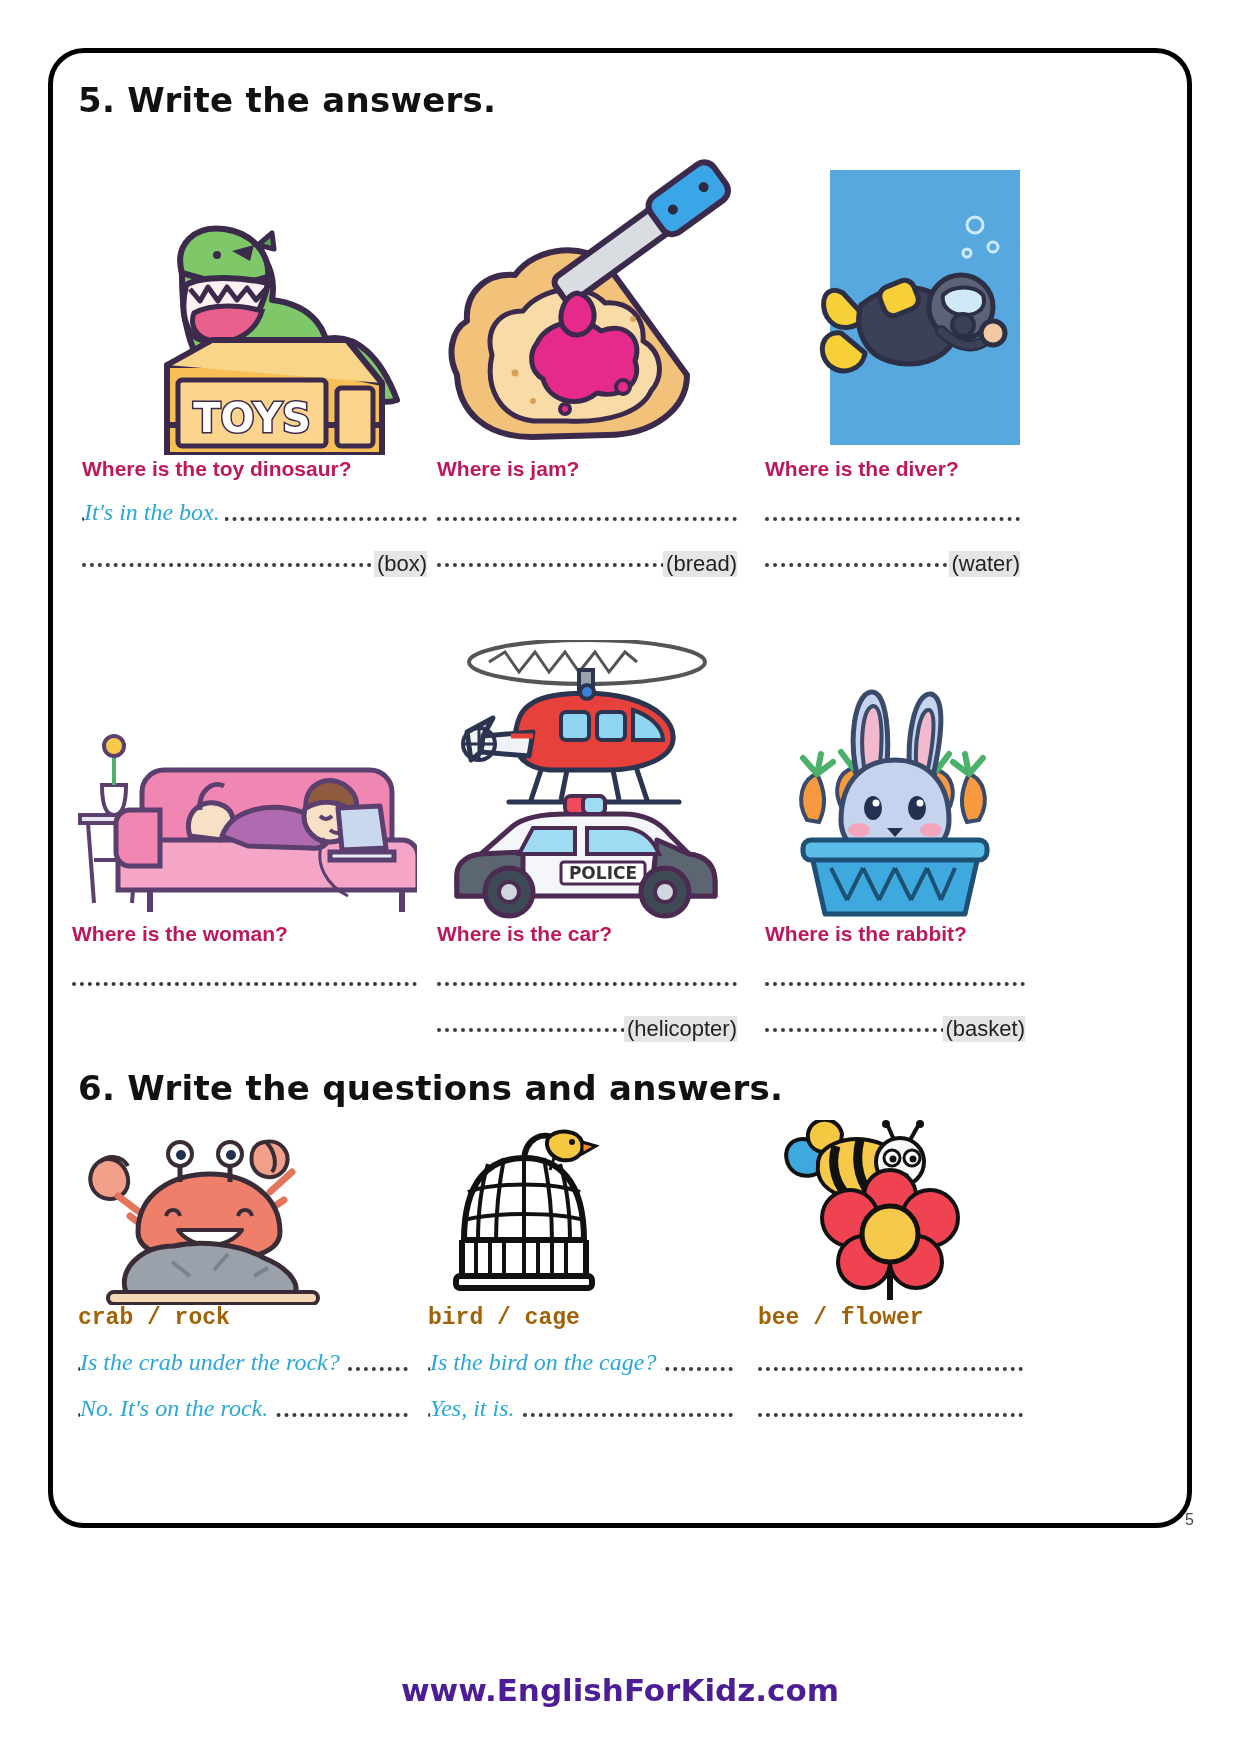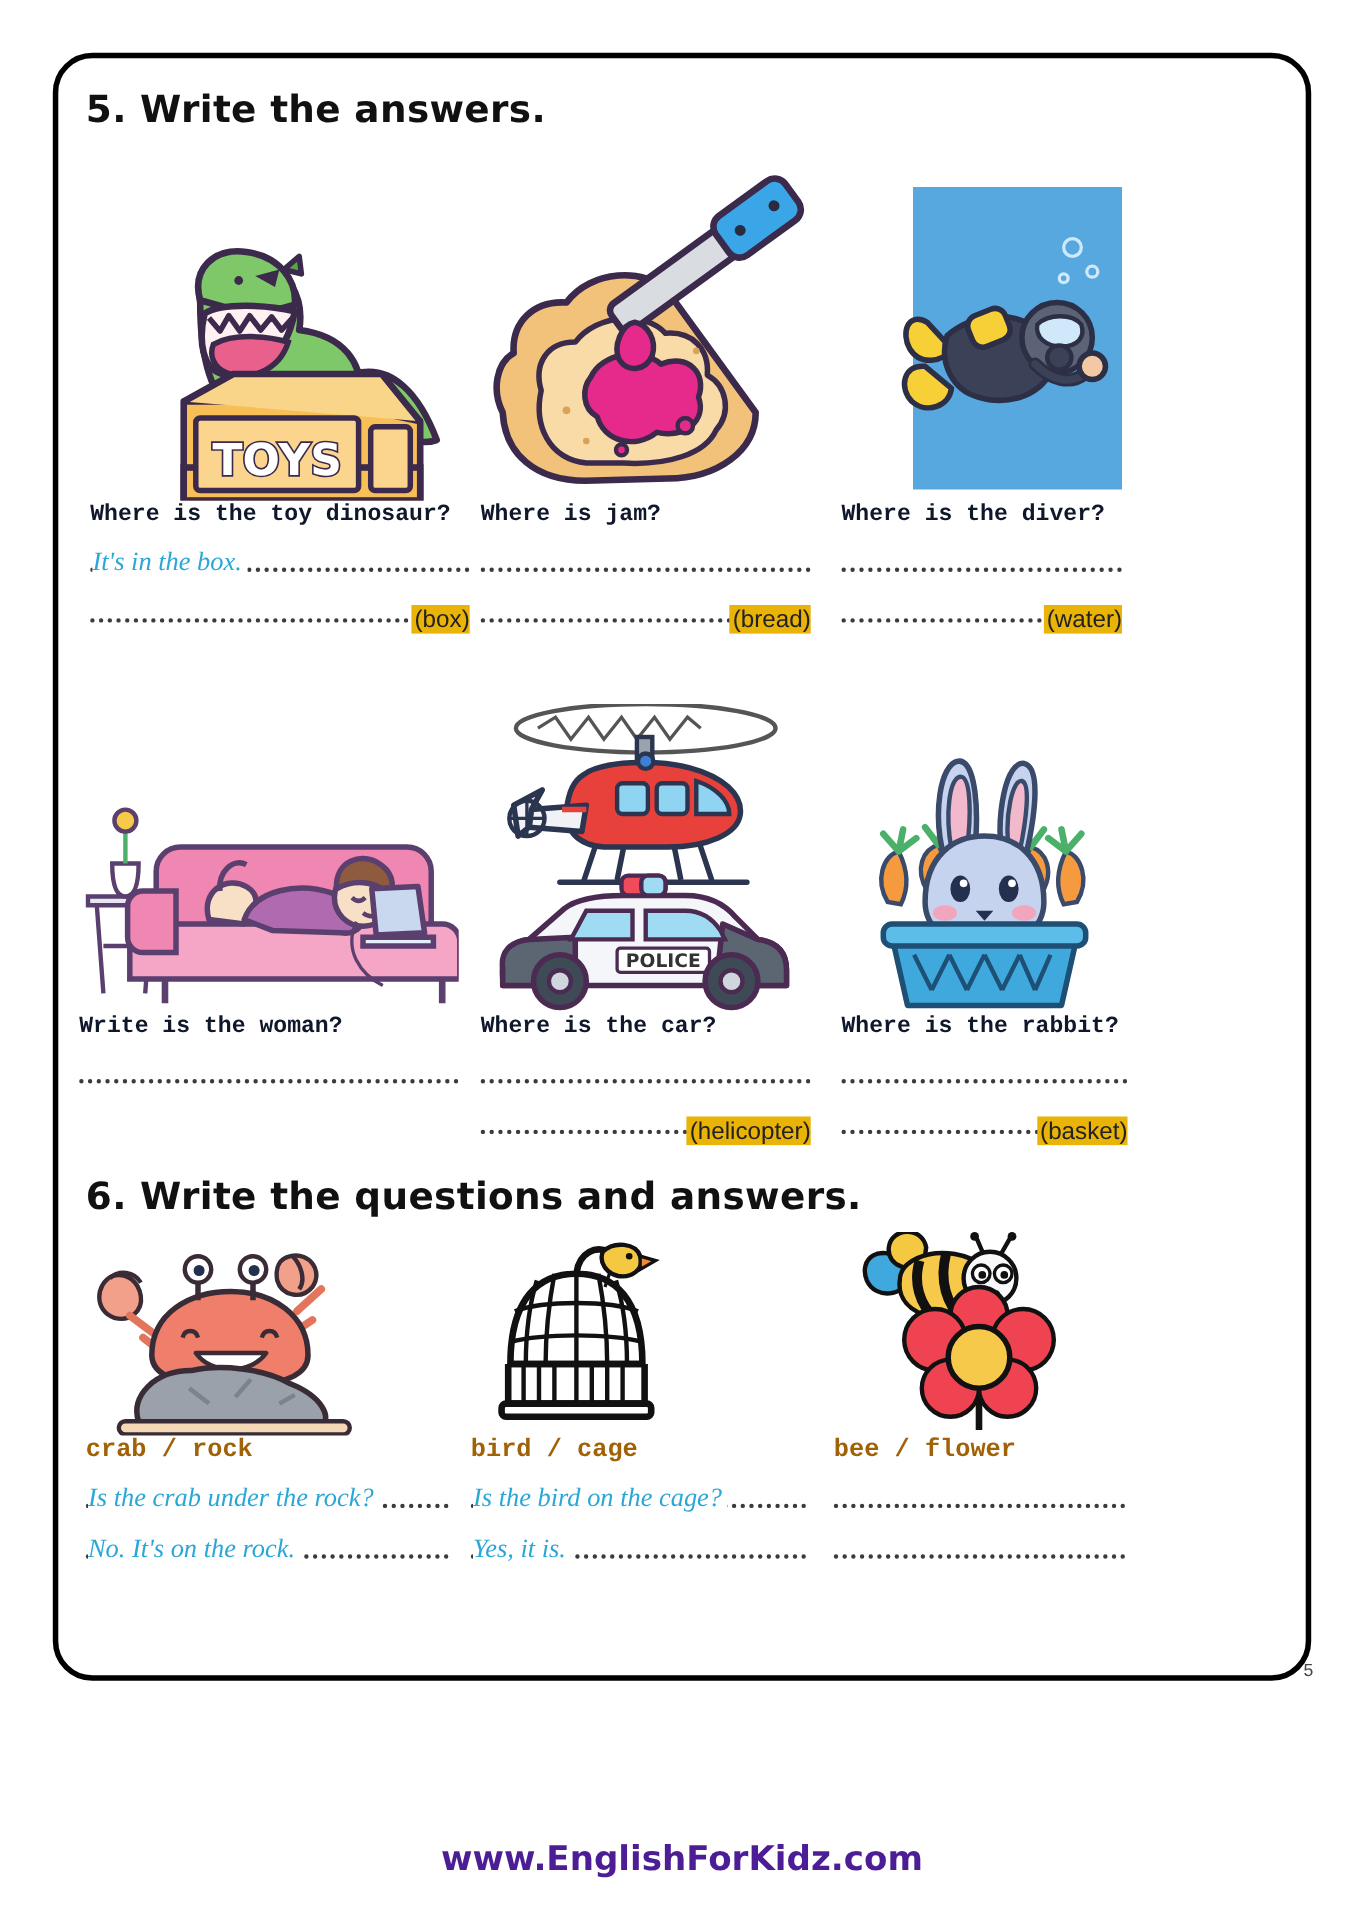--- a/index.html
+++ b/index.html
@@ -68,24 +68,24 @@
     position: absolute;
   }
   .pic {
     position: relative;
     width: 100%;
     height: 330px;
   }
   .pic svg { display: block; }
 
   .q-label {
-    font-family: Liberation Mono, monospace;
+    font-family: Liberation Sans, sans-serif;
     font-weight: bold;
     font-size: 21px;
-    color: #0f172a;
+    color: #be185d;
     margin-top: 2px;
     white-space: nowrap;
   }
 
   
   .dots {
     position: relative;
     height: 40px;
     width: 100%;
     margin-top: 6px;
@@ -95,21 +95,21 @@
     left: 0;
     right: 0;
     bottom: 6px;
     border-bottom: 4px dotted #3b3b3b;
     height: 0;
   }
   .dots .hint {
     position: absolute;
     right: 0;
     bottom: -4px;
-    background: #eab308;
+    background: #e5e5e5;
     padding-left: 3px;
     font-family: "Liberation Sans", sans-serif;
     font-size: 22px;
     color: #222;
   }
   .dots .written {
     position: absolute;
     left: 2px;
     bottom: 1px;
     background: #fff;
@@ -276,21 +276,21 @@
         <path d="M234 158 C232 132 258 124 274 136 C288 146 286 160 280 166 C276 152 252 148 234 158 Z" fill="#8e5b3e" stroke="#5b3f6e" stroke-width="5" stroke-linejoin="round"></path>
         <path d="M248 166 q6 6 12 0 M266 166 q6 6 12 0" fill="none" stroke="#5b3f6e" stroke-width="4"></path>
         <path d="M258 180 q8 6 14 0" fill="none" stroke="#5b3f6e" stroke-width="4"></path>
 
         <path d="M270 200 l44 -2 l-6 -42 l-42 2 z" fill="#c9d7ef" stroke="#5b3f6e" stroke-width="5" stroke-linejoin="round"></path>
         <path d="M258 202 h64 v8 h-64 z" fill="#e7eefb" stroke="#5b3f6e" stroke-width="5"></path>
 
         <path d="M252 188 C240 214 256 236 276 246" fill="none" stroke="#5b3f6e" stroke-width="3"></path>
       </svg>
     </div>
-    <div class="q-label">Write is the woman?</div>
+    <div class="q-label">Where is the woman?</div>
     <div class="dots">
       <div class="dotline"></div>
       <span class="written"></span>
     </div>
   </div>
 
   <div class="cell" style="left:437px; top:640px; width:300px;">
     <div class="pic" style="height:280px;">
       <svg viewBox="0 0 300 280" width="300" height="280">
 

